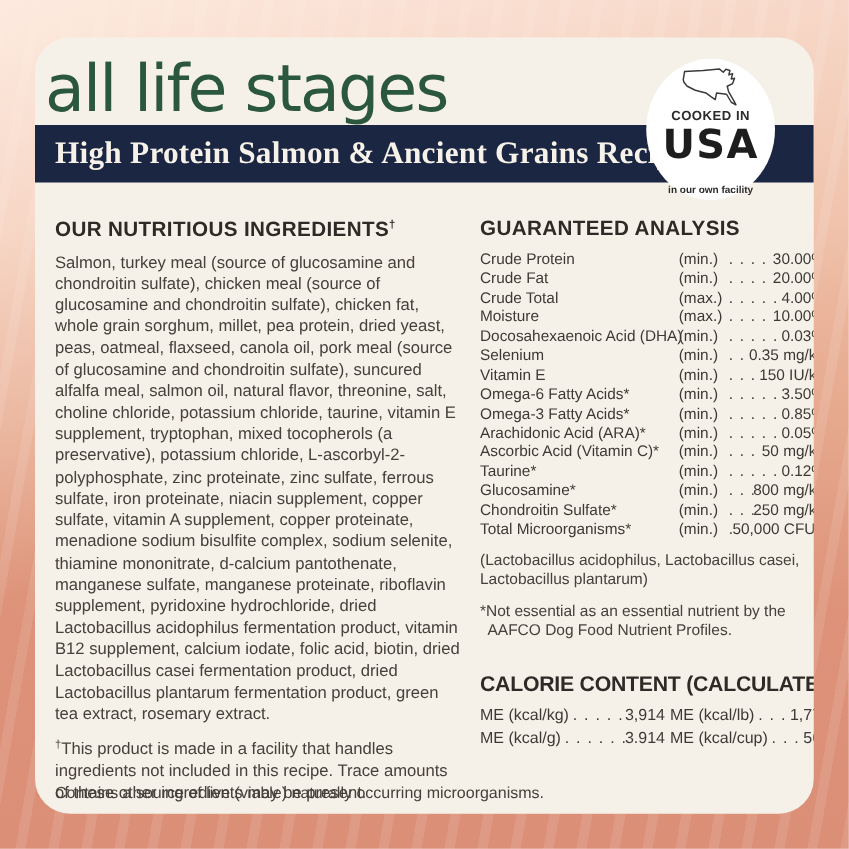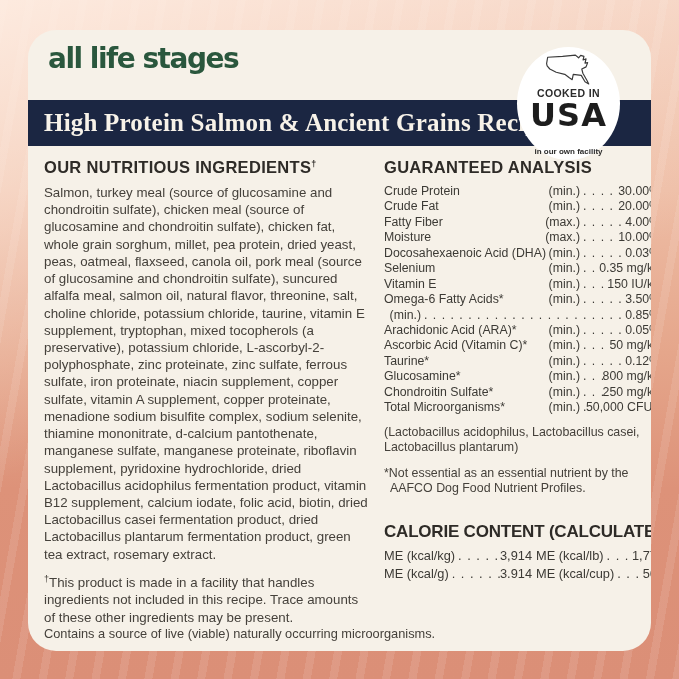--- a/index.html
+++ b/index.html
@@ -10,23 +10,23 @@
       linear-gradient(160deg, rgba(255,240,230,.85) 0%, rgba(255,240,230,.35) 28%, rgba(255,255,255,0) 52%),
       repeating-linear-gradient(100deg, rgba(255,255,255,.10) 0 8px, rgba(255,255,255,0) 8px 26px),
       linear-gradient(180deg, #f2c9b5 0%, #eebda5 28%, #e5a68b 52%, #dd9279 72%, #db8f77 100%);
     position:relative;
   }
   .card{
     position:absolute; left:28px; top:30px; width:623px; height:621px;
     background:var(--card,#f6f1e8); border-radius:28px; overflow:hidden;
   }
   .title{
-    position:absolute; left:20px; top:12px;
+    position:absolute; left:8px; top:12px;
     font-family:"DejaVu Sans","Liberation Sans",sans-serif;
-    font-weight:700; font-size:28px; letter-spacing:-1.5px;
+    font-weight:400; font-size:52px; letter-spacing:-1.5px;
     color:var(--green,#2a573d);
   }
   .navy-bar{
     position:absolute; left:0; top:70px; width:100%; height:46px;
     background:var(--navy,#1b2642); display:flex; align-items:center; padding-left:16px;
   }
   .subtitle{
     font-family:"Liberation Serif","DejaVu Serif",serif;
     font-weight:700; font-size:25px; color:#f7f2e9; letter-spacing:.2px; white-space:nowrap;
   }
@@ -36,31 +36,31 @@
     display:flex; flex-direction:column; align-items:center; justify-content:center;
     z-index:3; padding-top:2px;
   }
   .badge svg{ display:block; margin-bottom:2px; }
   .badge .b1{ font-size:10.5px; font-weight:700; color:#2b2b2b; letter-spacing:.4px; }
   .badge .b2{ font-size:32px; font-weight:900; color:#1d1d1d; letter-spacing:1px; line-height:1; font-family:"DejaVu Sans",sans-serif; }
   .badge .b3{ font-size:8px; font-weight:700; color:#2b2b2b; margin-top:16px; }
   .cols{ position:absolute; left:16px; top:128px; right:12px; display:flex; }
   h2{
     font-size:16.5px; font-weight:700; color:#2e2b27; letter-spacing:.3px;
-    margin-bottom:7px; white-space:nowrap;
+    margin-bottom:7px; white-space:nowrap;margin-top:16px;
   }
   sup{ font-size:9px; }
   .col-left{ width:324px; flex:none; }
   .ing-body{ font-size:13.3px; line-height:1.295; color:#45413b; }
   .ing-foot{ font-size:13.3px; line-height:1.295; color:#45413b; margin-top:11px; }
   .col-right{ margin-left:16px; width:276px; flex:none; }
   .ga-rows{ margin-top:2px; }
   .ga-row{ display:flex; align-items:baseline; height:15.45px; font-size:12.3px; color:#3c3a35; }
   .ga-name{ width:159px; flex:none; white-space:nowrap; overflow:visible; }
-  .ga-basis{ width:37px; flex:none; white-space:nowrap;text-align:right; }
+  .ga-basis{ width:37px; flex:none; white-space:nowrap; }
   .ga-dots{ flex:1; overflow:hidden; white-space:nowrap; padding:0 3px; min-width:6px; }
   .ga-dots::after{ content:". . . . . . . . . . . . . . . . . . . . . . . . . . ."; letter-spacing:1px; }
   .ga-value{ white-space:nowrap; text-align:right; }
   .ga-note{ font-size:12.4px; line-height:1.22; color:#45413b; margin-top:9px; }
   .ga-note.hang{ padding-left:6px; text-indent:-6px; margin-top:11px; }
   .cal-heading{ font-size:17px; letter-spacing:-.2px; margin-top:26px; margin-bottom:6px; }
   .cal-grid{ display:flex; }
   .cal-col{ width:148px; flex:none; }
   .cal-col + .cal-col{ width:128px; margin-left:4px; }
   .cal-row{ display:flex; align-items:baseline; height:18px; font-size:12.8px; color:#3c3a35; }
@@ -109,21 +109,21 @@
   </div>
 
   <div class="ga-row">
     <span class="ga-name">Crude Fat</span>
     <span class="ga-basis">(min.)</span>
     <span class="ga-dots"></span>
     <span class="ga-value">20.00%</span>
   </div>
 
   <div class="ga-row">
-    <span class="ga-name">Fatty Fiber</span>
+    <span class="ga-name">Crude Total</span>
     <span class="ga-basis">(max.)</span>
     <span class="ga-dots"></span>
     <span class="ga-value">4.00%</span>
   </div>
 
   <div class="ga-row">
     <span class="ga-name">Moisture</span>
     <span class="ga-basis">(max.)</span>
     <span class="ga-dots"></span>
     <span class="ga-value">10.00%</span>
@@ -151,20 +151,21 @@
   </div>
 
   <div class="ga-row">
     <span class="ga-name">Omega-6 Fatty Acids*</span>
     <span class="ga-basis">(min.)</span>
     <span class="ga-dots"></span>
     <span class="ga-value">3.50%</span>
   </div>
 
   <div class="ga-row">
+    <span class="ga-name">Omega-3 Fatty Acids*</span>
     <span class="ga-basis">(min.)</span>
     <span class="ga-dots"></span>
     <span class="ga-value">0.85%</span>
   </div>
 
   <div class="ga-row">
     <span class="ga-name">Arachidonic Acid (ARA)*</span>
     <span class="ga-basis">(min.)</span>
     <span class="ga-dots"></span>
     <span class="ga-value">0.05%</span>

